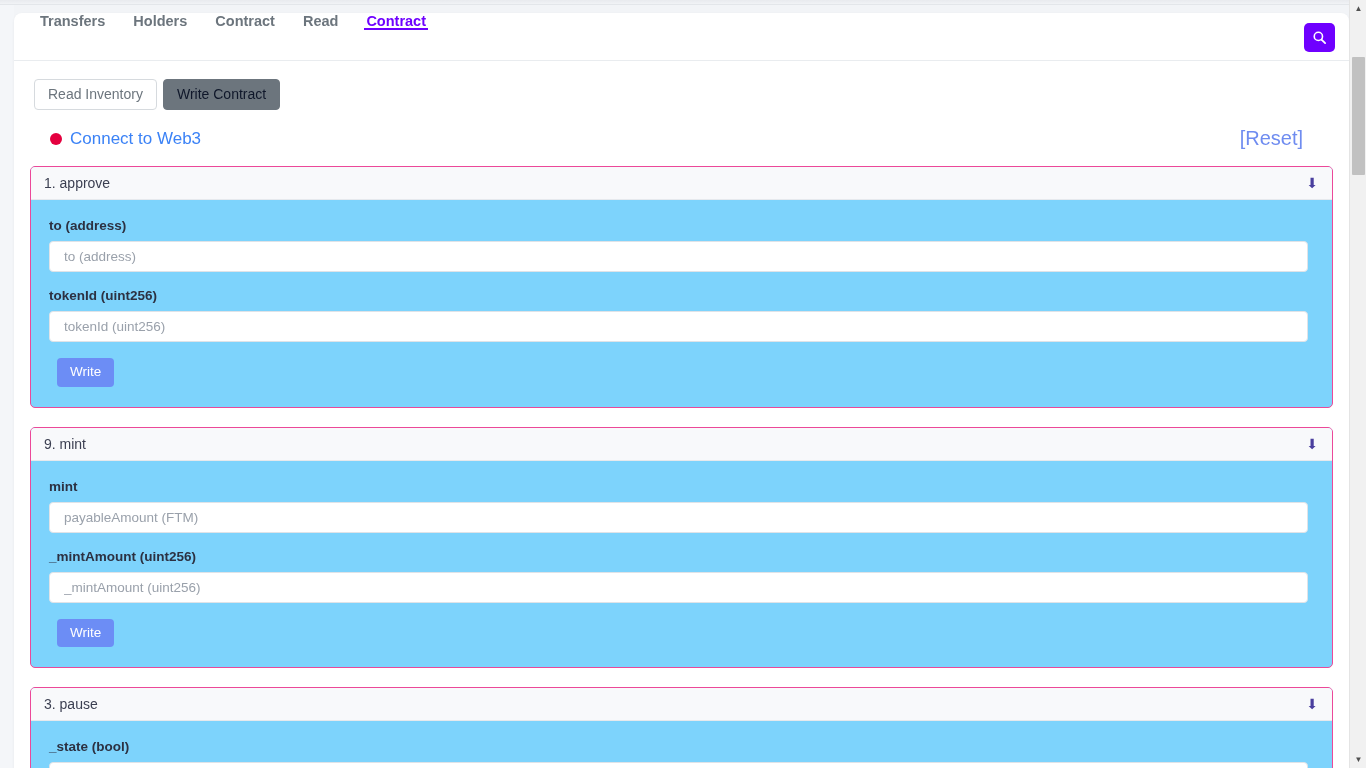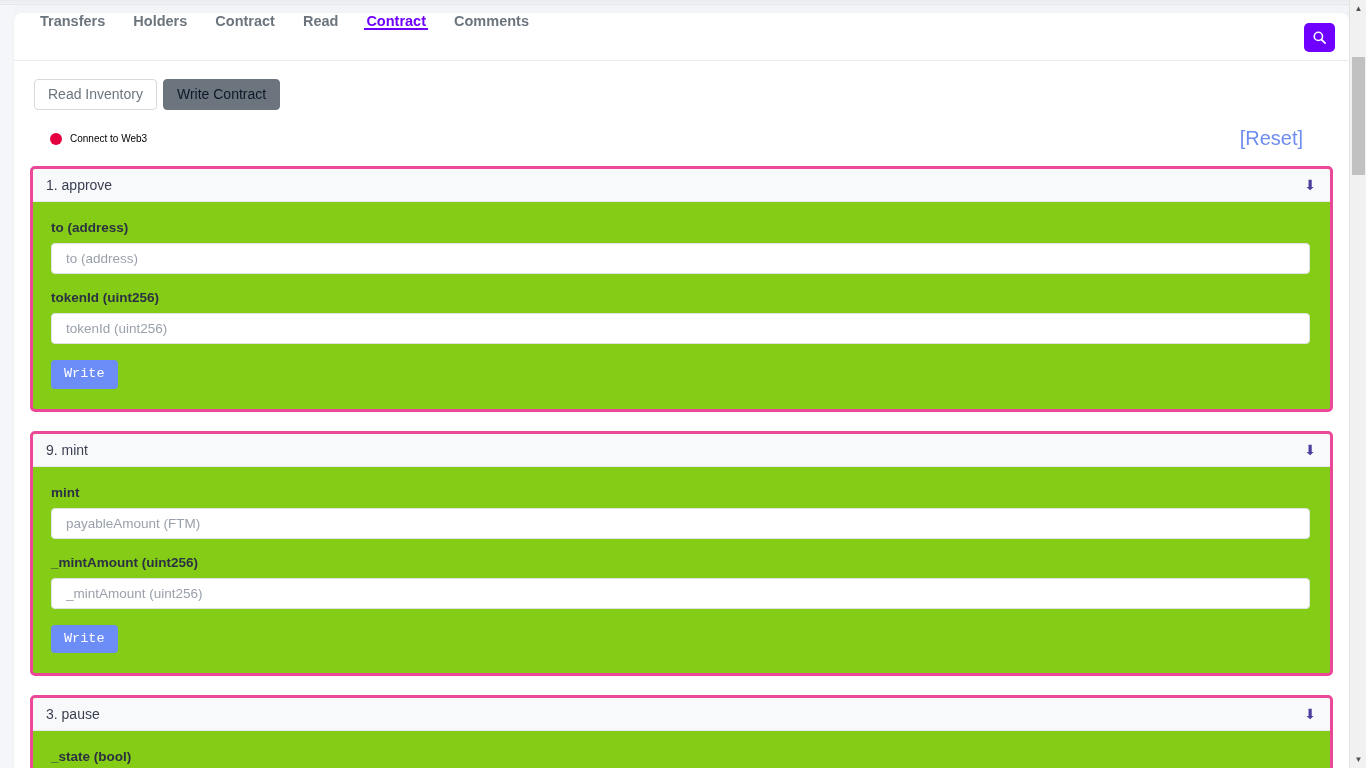--- a/index.html
+++ b/index.html
@@ -101,36 +101,36 @@
     justify-content: space-between;
     margin: 17px 8px 0 20px;
   }
   .web3-left { display: flex; align-items: center; gap: 8px; }
   .dot {
     width: 12px; height: 12px; border-radius: 50%;
     background: #e4003f;
     display: inline-block;
   }
   .web3-link {
-    font-size: 10px;
-    color: #000000;
+    font-size: 17px;
+    color: #3b82f6;
     cursor: pointer;
   }
   .reset-link {
     font-size: 20px;
     color: #6f8cf0;
     cursor: pointer;
     margin-right: 22px;
   }
   
   .sections { margin-top: 16px; }
   .section {
-    border: 3px solid #ec4899;
+    border: 1px solid #ec4899;
     border-radius: 5px;
-    background: #84cc16;
+    background: #7dd3fc;
     margin-bottom: 19px;
     overflow: hidden;
   }
   .section-head {
     height: 33px;
     background: #f8f9fb;
     border-bottom: 1px solid #e6e9ed;
     display: flex; align-items: center;
     justify-content: space-between;
     padding: 0 12px 0 13px;
@@ -166,22 +166,23 @@
   }
   .field-input::placeholder { color: #9aa1ab; }
   .btn-write {
     background: #6c8df5;
     color: #ffffff;
     border: none;
     border-radius: 4px;
     font-size: 13.5px;
     padding: 7px 13px 8px 13px;
     cursor: pointer;
-    font-family: Liberation Mono, monospace;
+    font-family: Liberation Sans, sans-serif;
     line-height: 1;
+    margin-left: 8px;
   }
   
   .scrollbar {
     position: absolute;
     top: 0; right: 0;
     width: 17px; height: 768px;
     background: #f1f1f1;
     border-left: 1px solid #e4e4e4;
   }
   .sb-arrow {
@@ -218,23 +219,20 @@
         <span>Holders</span>
       </div>
       <div class="tab">
         <span>Contract</span>
       </div>
       <div class="tab">
         <span>Read</span>
       </div>
       <div class="tab active">
         <span>Contract</span>
-      </div>
-      <div class="tab">
-        <span>Comments</span>
       </div>
 
       <div class="search-btn">
         <span>
           <svg width="15" height="15" viewBox="0 0 16 16" fill="none">
             <circle cx="6.8" cy="6.8" r="4.4" stroke="#ffffff" stroke-width="1.7"></circle>
             <line x1="10.2" y1="10.2" x2="14" y2="14" stroke="#ffffff" stroke-width="1.9" stroke-linecap="round"></line>
           </svg>
         </span>
       </div>

